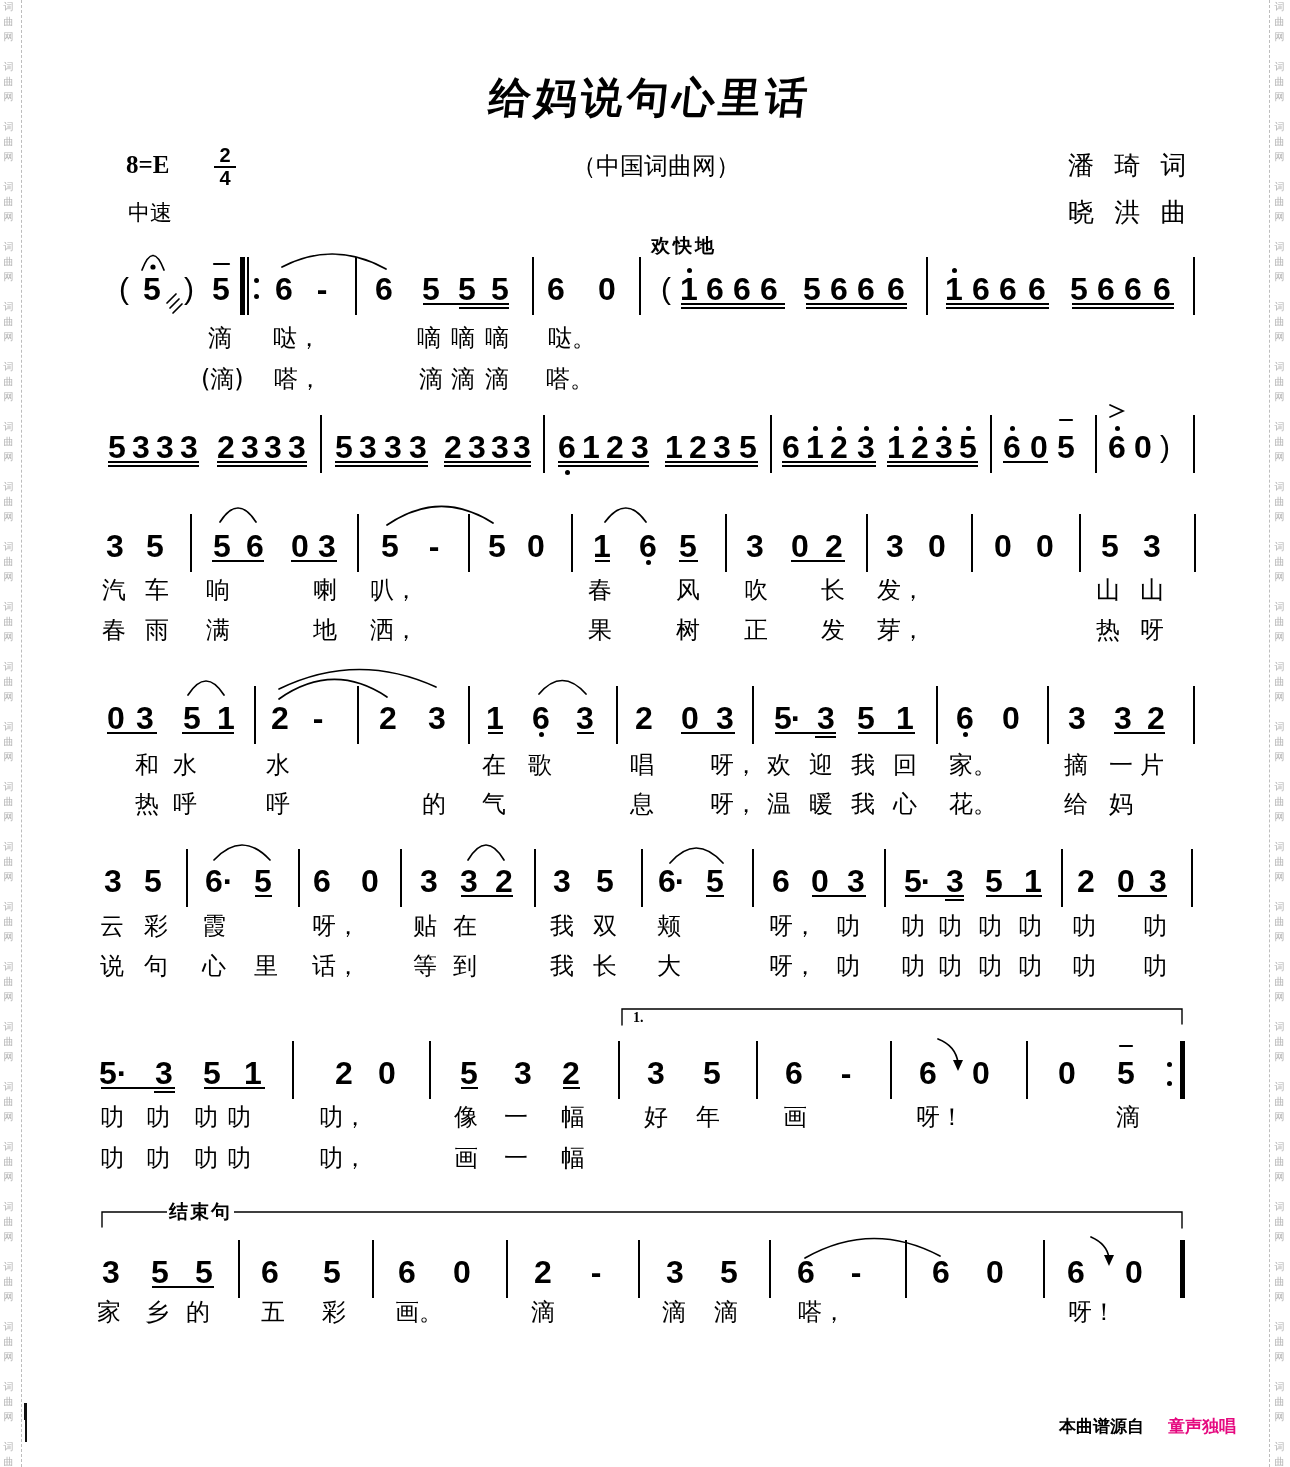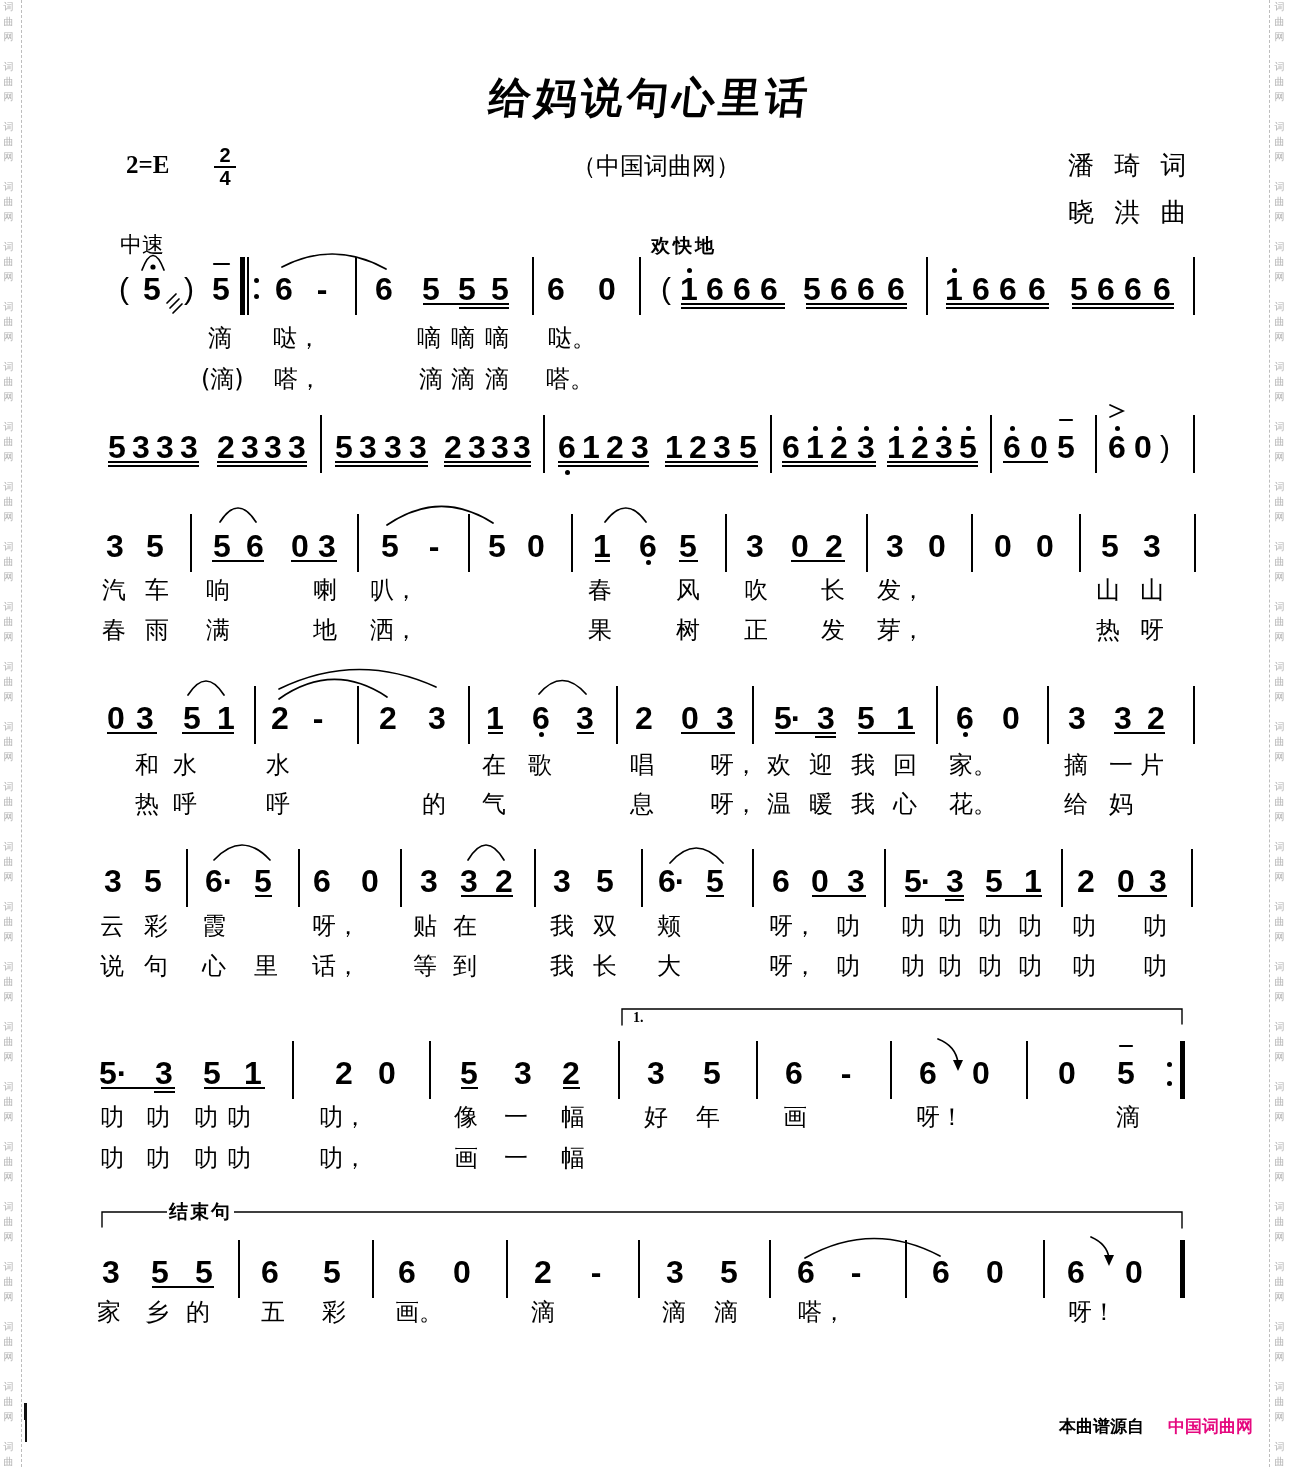--- a/index.html
+++ b/index.html
@@ -7,21 +7,21 @@
   
   .wm-line{position:absolute;top:0;width:0;height:1467px;border-left:1px dashed #bdbdbd;}
   .wm{position:absolute;width:11px;font:10px/15px "DejaVu Sans",sans-serif;color:#b3b3b3;word-break:break-all;text-align:center;}
   
   .title{position:absolute;left:470px;top:76px;width:360px;text-align:center;font:900 42px/44px "DejaVu Serif",serif;letter-spacing:4px;white-space:nowrap;transform:skewX(-6deg);}
   .key{position:absolute;left:126px;top:152px;font:bold 25px/26px "Liberation Serif",serif;white-space:nowrap;}
   .ts{position:absolute;left:214px;width:22px;text-align:center;font:bold 20px/20px "Liberation Sans",sans-serif;}
   .ts-line{position:absolute;left:214px;top:166px;width:22px;height:2px;background:#000;}
   .sub{position:absolute;left:572px;top:153px;font:24px/26px "DejaVu Sans",sans-serif;white-space:nowrap;}
   .credit{position:absolute;left:1068px;font:26px/28px "DejaVu Sans",sans-serif;letter-spacing:6px;white-space:nowrap;}
-  .tempo{position:absolute;left:120px;top:201px;font:22px/24px "DejaVu Sans",sans-serif;white-space:nowrap;margin-top:32px;}
+  .tempo{position:absolute;left:128px;top:201px;font:22px/24px "DejaVu Sans",sans-serif;white-space:nowrap;}
   .expr{position:absolute;left:651px;top:235px;font:bold 19px/20px "DejaVu Sans",sans-serif;letter-spacing:3px;white-space:nowrap;}
   
   .staff{position:absolute;left:0;width:1290px;height:32px;}
   .n{position:absolute;top:0;width:30px;margin-left:-15px;text-align:center;font:bold 32px/32px "Liberation Sans",sans-serif;white-space:nowrap;}
   .n.p{font-weight:normal;font-size:30px;}
   .bar{position:absolute;top:-16px;width:1.6px;height:58px;background:#000;}
   .bar.thick{width:5px;}
   .ul{position:absolute;top:30px;height:2px;background:#000;}
   .ul.u2{top:34px;}
   .dt{position:absolute;width:5px;height:5px;margin-left:-2.5px;border-radius:50%;background:#000;}
@@ -94,21 +94,21 @@
   <span class="wm" style="left:1274px;top:1079px">词曲网</span>
   <span class="wm" style="left:1274px;top:1139px">词曲网</span>
   <span class="wm" style="left:1274px;top:1199px">词曲网</span>
   <span class="wm" style="left:1274px;top:1259px">词曲网</span>
   <span class="wm" style="left:1274px;top:1319px">词曲网</span>
   <span class="wm" style="left:1274px;top:1379px">词曲网</span>
   <span class="wm" style="left:1274px;top:1439px">词曲网</span>
 </div>
 
 <div class="title">给妈说句心里话</div>
-<div class="key">2=E</div>
+<div class="key">8=E</div>
 <div class="ts" style="top:145px">2</div>
 <div class="ts-line"></div>
 <div class="ts" style="top:168px">4</div>
 <div class="sub">（中国词曲网）</div>
 <div class="credit" style="top:151px">潘 琦 词</div>
 <div class="tempo">中速</div>
 <div class="credit" style="top:198px">晓 洪 曲</div>
 <div class="expr">欢快地</div>
 
 <div class="staff" style="top:273px">
@@ -618,13 +618,13 @@
     <circle cx="153" cy="267" r="2.6"></circle>
     <path d="M953,1060 L958,1071 L963,1060 Z"></path>
     <path d="M1104,1255 L1109,1266 L1114,1255 Z"></path>
   </g>
 </svg>
 <div class="coda-label">结束句</div>
 
 <div class="edge-bar"></div>
 <div class="edge-bar2"></div>
 <div class="foot" style="left:1059px">本曲谱源自</div>
-<div class="foot site" style="left:1168px">中国词曲网</div>
+<div class="foot site" style="left:1168px">童声独唱</div>
 
 </body></html>

